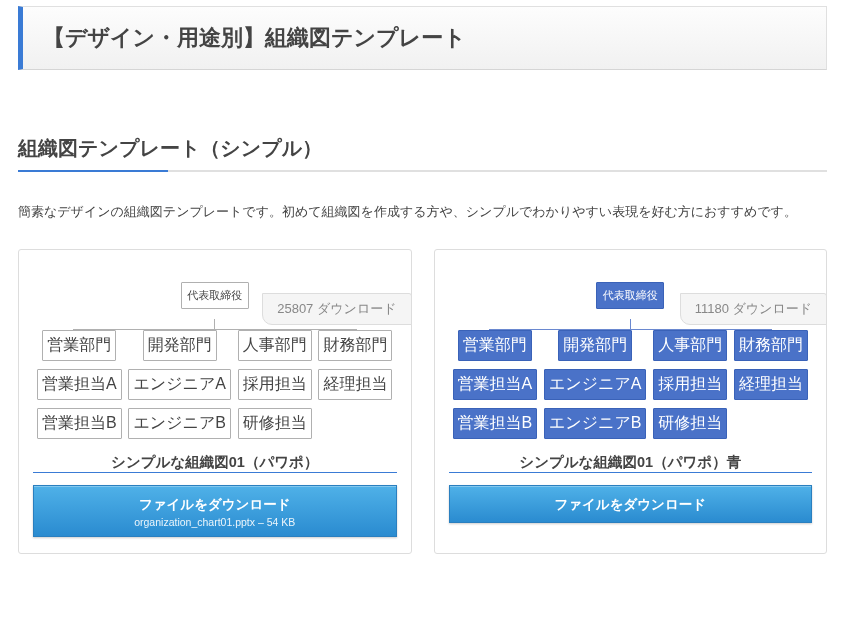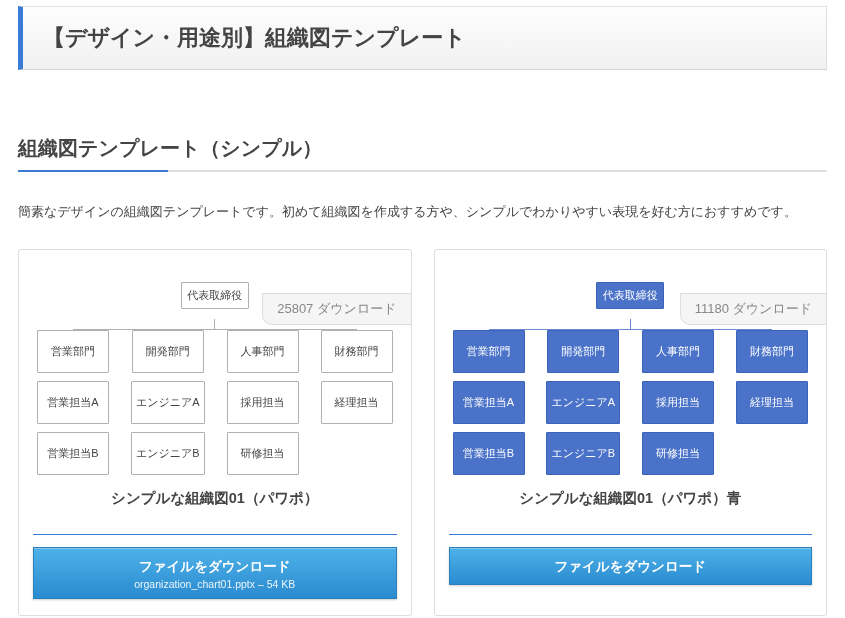--- a/index.html
+++ b/index.html
@@ -88,21 +88,21 @@
   .node {
     border: 1px solid #b0b0b0;
     background: #fff;
     color: #444;
     font-size: 11px;
     padding: 5px 0;
     text-align: center;
     min-width: 68px;
     border-radius: 1px;
   }
-  .node.sm { min-width: 72px; font-size: 11px; padding: 13px 4px; }
+  .node.sm { min-width: 72px; font-size: 16px; padding: 4px 4px; }
   .blue .node {
     background: #4a72c8;
     border: 1px solid #3a62b8;
     color: #fff;
   }
   .col {
     display: flex;
     flex-direction: column;
     align-items: center;
     gap: 8px;
@@ -113,21 +113,21 @@
     width: 100%;
     padding: 0 4px;
     gap: 6px;
   }
   .card-title {
     text-align: center;
     font-size: 14.5px;
     font-weight: 700;
     color: #444;
     margin-top: 14px;
-    padding-bottom: 26px;
+    padding-bottom: 0;
     border-bottom: 1px solid #3a7bd5;
   }
   .dl-button {
     display: block;
     margin-top: 12px;
     border-radius: 0;
     background: linear-gradient(#4fb1e8, #2a8bd0);
     border: 1px solid #2a7fbf;
     color: #fff;
     text-align: center;

